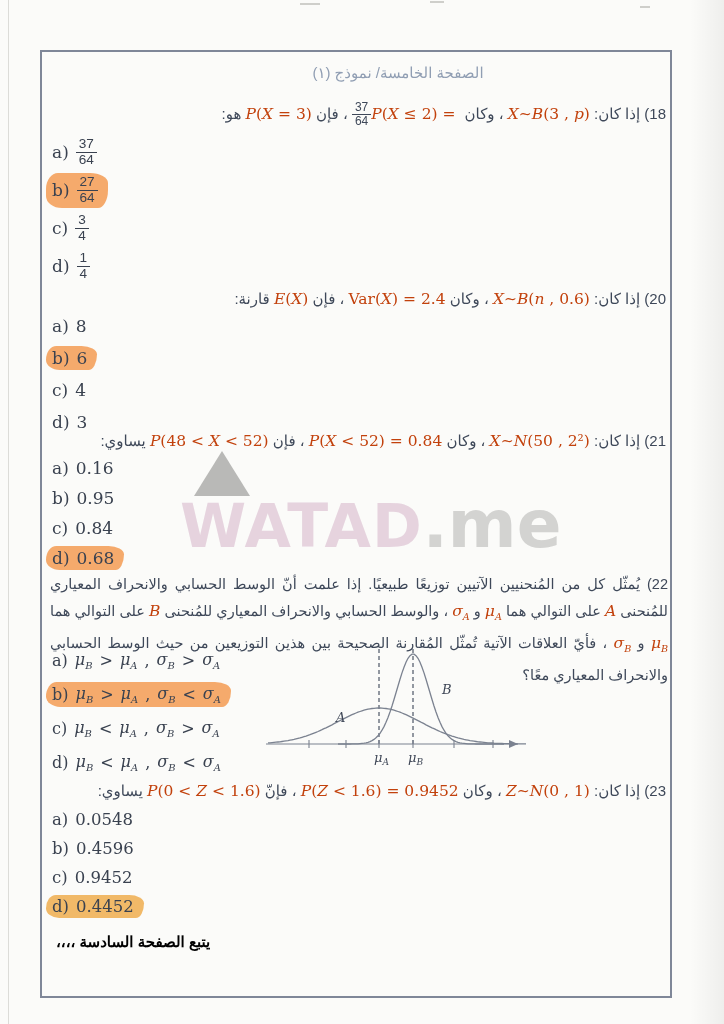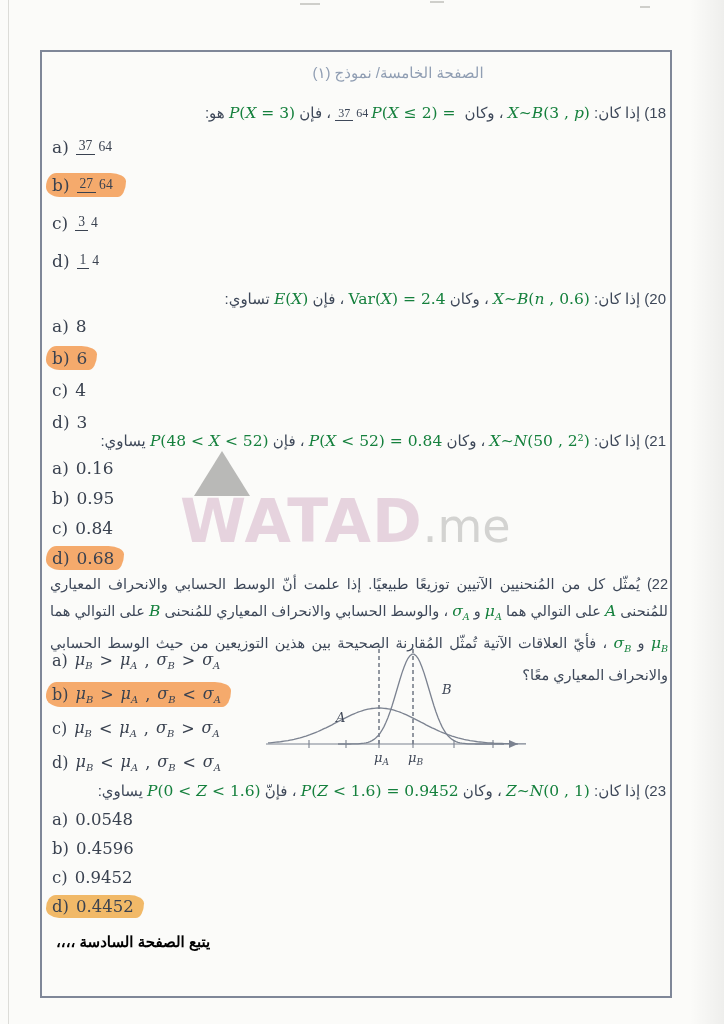--- a/index.html
+++ b/index.html
@@ -13,27 +13,27 @@
   .edge-right{position:absolute;right:0;top:0;width:34px;height:100%;
     background:linear-gradient(to right, rgba(0,0,0,0), rgba(0,0,0,0.05));}
   .speck{position:absolute;background:#cfcfcb;height:2px;}
   .sheet{position:absolute;left:40px;top:50px;width:632px;height:948px;border:2px solid #7f8798;background:transparent;}
 
   .title{position:absolute;top:64px;left:40px;width:716px;text-align:center;
     direction:rtl;font-size:15px;font-weight:normal;color:#909eb3;letter-spacing:0.2px;}
 
   .stem{position:absolute;right:58px;left:62px;direction:rtl;text-align:right;
     color:#3e4859;font-size:15px;line-height:23px;}
-  .stem .math{font-family:"DejaVu Serif",serif;font-size:15.5px;color:#15803d;}
+  .stem .math{font-family:"DejaVu Serif",serif;font-size:15.5px;color:#c2410c;}
   .stem-block{left:50px;right:56px;text-align:justify;line-height:26.5px;font-size:14.5px;}
 
   .math{font-family:"DejaVu Serif",serif;direction:ltr;unicode-bidi:isolate;}
   .math sub{font-size:0.62em;vertical-align:-0.4em;font-style:italic;}
-  .frac{display:inline-flex;flex-direction:row;align-items:center;vertical-align:middle;
-    line-height:1.1;font-size:0.8em;font-family:Liberation Serif, serif;direction:ltr;unicode-bidi:isolate;}
+  .frac{display:inline-flex;flex-direction:column;align-items:center;vertical-align:middle;
+    line-height:1.1;font-size:0.8em;font-family:Liberation Sans, sans-serif;direction:ltr;unicode-bidi:isolate;}
   .frac .num{border-bottom:1px solid currentColor;padding:0 3px;}
   .frac .den{padding:0 3px;}
 
   .opts{position:absolute;left:52px;list-style:none;direction:ltr;text-align:left;
     font-family:"DejaVu Serif",serif;color:#3a4250;font-size:17px;}
   .opt{display:block;}
   .opt-inner{display:inline-flex;align-items:center;gap:7px;padding:2px 10px 2px 6px;margin-left:-6px;}
   .opt-inner.hl{background:var(--hl,#f5ab6c);border-radius:12px 18px 10px 16px / 16px 10px 18px 12px;}
   .q19 .opt{height:38px;}
   .q20 .opt{height:32px;}
@@ -41,21 +41,21 @@
   .q22o .opt{height:34px;font-size:16px;}
   .q23 .opt{height:29px;font-size:16.5px;}
 
   .watermark{position:absolute;left:0;top:0;width:724px;height:1024px;pointer-events:none;}
   .wm-triangle{position:absolute;left:194px;top:451px;width:0;height:0;
     border-left:28px solid transparent;border-right:28px solid transparent;
     border-bottom:45px solid #b9b9b7;}
   .wm-text{position:absolute;left:180px;top:486px;white-space:nowrap;
     font-family:"DejaVu Sans",sans-serif;}
   .wm-brand{font-size:60px;font-weight:bold;letter-spacing:1px;opacity:0.55;}
-  .wm-suffix{font-size:46px;font-weight:normal;opacity:0.75;}
+  .wm-suffix{font-size:66px;font-weight:bold;opacity:0.75;}
 
   .figure{position:absolute;left:266px;top:638px;}
   .footer{position:absolute;top:933px;left:56px;direction:rtl;font-weight:bold;
     font-size:15px;color:#000000;}
 </style>
 </head>
 <body>
 
 <div class="page">
   <div class="edge-left"></div>
@@ -101,21 +101,21 @@
         </span></li>
     <li class="opt"><span class="opt-inner">
           <span class="opt-label">d)</span>
           <span class="frac" dir="ltr">
             <span class="num">1</span>
             <span class="den">4</span>
           </span>
         </span></li>
   </ul>
 
-  <p class="stem" style="top:287px;"><span class="ar">20) إذا كان: </span><span class="math" dir="ltr"><i>X</i>∼<i>B</i>(<i>n</i> , 0.6)</span><span class="ar"> ، وكان </span><span class="math" dir="ltr">Var(<i>X</i>) = 2.4</span><span class="ar"> ، فإن </span><span class="math" dir="ltr"><i>E</i>(<i>X</i>)</span><span class="ar"> تساوي:</span></p>
+  <p class="stem" style="top:287px;"><span class="ar">20) إذا كان: </span><span class="math" dir="ltr"><i>X</i>∼<i>B</i>(<i>n</i> , 0.6)</span><span class="ar"> ، وكان </span><span class="math" dir="ltr">Var(<i>X</i>) = 2.4</span><span class="ar"> ، فإن </span><span class="math" dir="ltr"><i>E</i>(<i>X</i>)</span><span class="ar"> قارنة:</span></p>
   <ul class="opts q20" style="top:314px;">
     <li class="opt"><span class="opt-inner">
           <span class="opt-label">a)</span>
           <span class="math" dir="ltr">8</span>
         </span></li>
     <li class="opt"><span class="opt-inner hl" style="--hl:#f5aa6c">
           <span class="opt-label">b)</span>
           <span class="math" dir="ltr">6</span>
         </span></li>
     <li class="opt"><span class="opt-inner">

